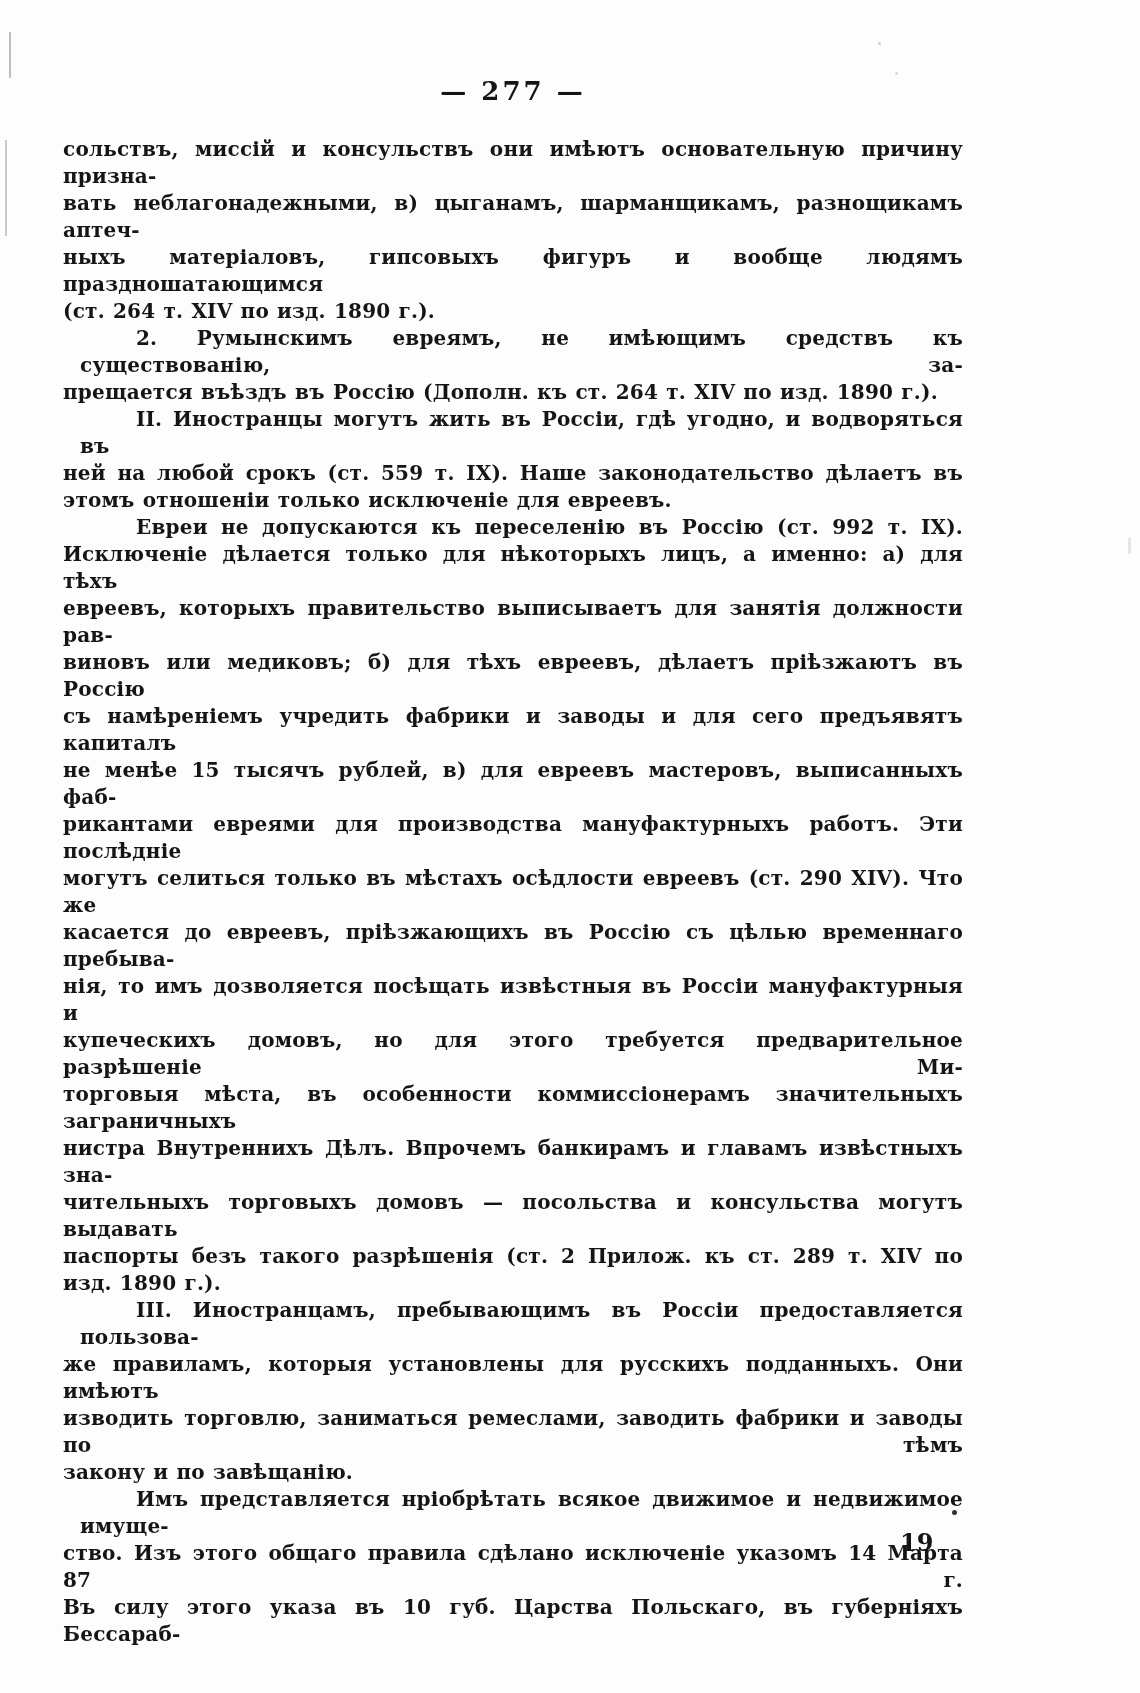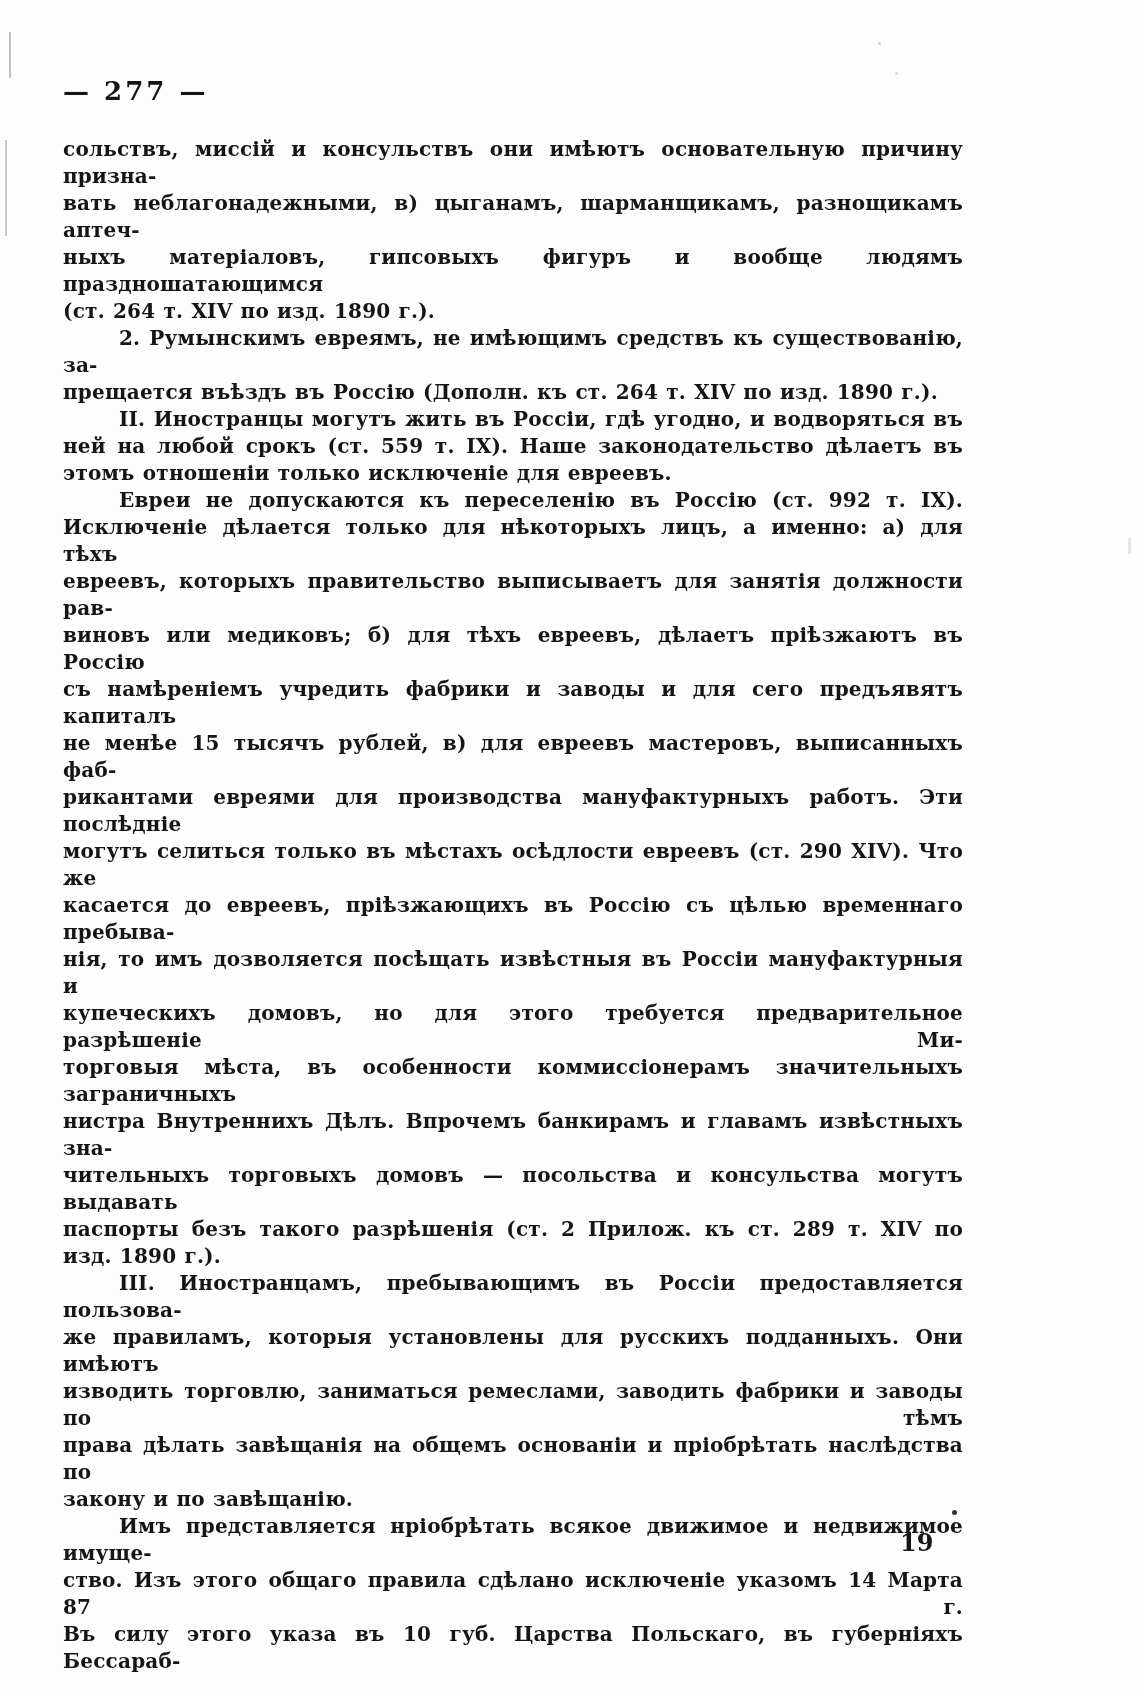--- a/index.html
+++ b/index.html
@@ -14,21 +14,21 @@
     background: var(--paper, #fdfdfd);
     overflow: hidden;
     font-family: "DejaVu Serif", "Liberation Serif", serif;
     color: var(--ink, #151515);
   }
   .page-header {
     position: absolute;
     top: 76px;
     left: 63px;
     width: 900px;
-    text-align: left;
+    text-align: center;
     font-size: 26px;
     font-weight: 700;
     letter-spacing: 3px;
     white-space: nowrap;
   }
   .text-block {
     position: absolute;
     top: 136px;
     left: 63px;
     width: 900px;
@@ -36,21 +36,21 @@
   .line {
     font-size: 20px;
     font-weight: 700;
     line-height: 27px;
     text-align: justify;
     text-align-last: justify;
     letter-spacing: 0.2px;
     word-spacing: 1px;
     white-space: normal;
   }
-  .line.indent { text-indent: 56px; }
+  .line.indent { text-indent: 56px; margin-left: 17px; }
   .line.last { text-align-last: left; }
   .signature {
     position: absolute;
     top: 1528px;
     left: 900px;
     font-size: 24px;
     font-weight: 700;
   }
   
   .artifact { position: absolute; background: #8a8a8a; }
@@ -89,21 +89,20 @@
       <div class="line">нія, то имъ дозволяется посѣщать извѣстныя въ Россіи мануфактурныя и</div>
       <div class="line">купеческихъ домовъ, но для этого требуется предварительное разрѣшеніе Ми-</div>
       <div class="line">торговыя мѣста, въ особенности коммиссіонерамъ значительныхъ заграничныхъ</div>
       <div class="line">нистра Внутреннихъ Дѣлъ. Впрочемъ банкирамъ и главамъ извѣстныхъ зна-</div>
       <div class="line">чительныхъ торговыхъ домовъ — посольства и консульства могутъ выдавать</div>
       <div class="line">паспорты безъ такого разрѣшенія (ст. 2 Прилож. къ ст. 289 т. XIV по</div>
       <div class="line last">изд. 1890 г.).</div>
       <div class="line indent">III. Иностранцамъ, пребывающимъ въ Россіи предоставляется пользова-</div>
       <div class="line">же правиламъ, которыя установлены для русскихъ подданныхъ. Они имѣютъ</div>
       <div class="line">изводить торговлю, заниматься ремеслами, заводить фабрики и заводы по тѣмъ</div>
-      <div class="line">права дѣлать завѣщанія на общемъ основаніи и пріобрѣтать наслѣдства по</div>
       <div class="line last">закону и по завѣщанію.</div>
       <div class="line indent">Имъ представляется нріобрѣтать всякое движимое и недвижимое имуще-</div>
       <div class="line">ство. Изъ этого общаго правила сдѣлано исключеніе указомъ 14 Марта 87 г.</div>
       <div class="line">Въ силу этого указа въ 10 губ. Царства Польскаго, въ губерніяхъ Бессараб-</div>
     </div>
 
   <div class="signature">19</div>
 
   <div class="artifact a1"></div>
   <div class="artifact a2"></div>

